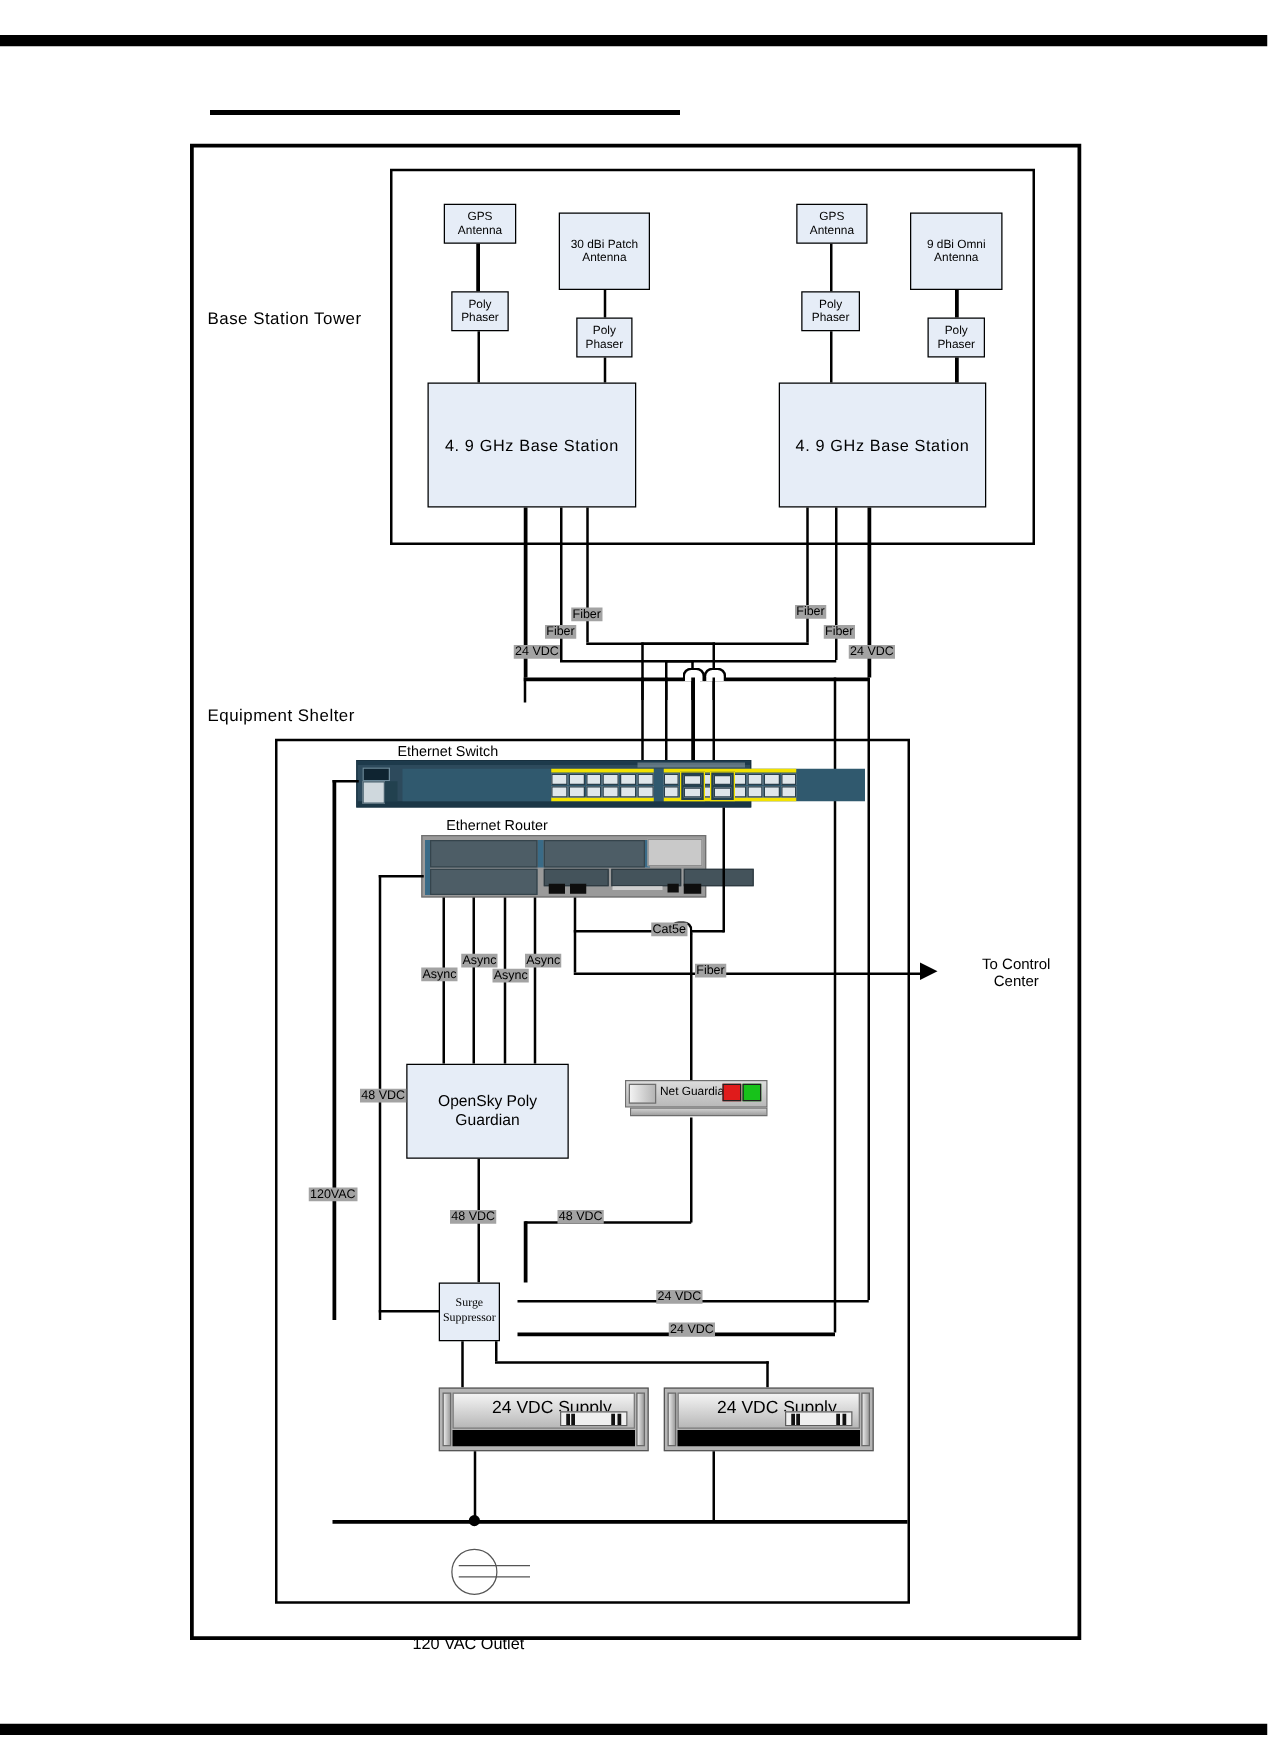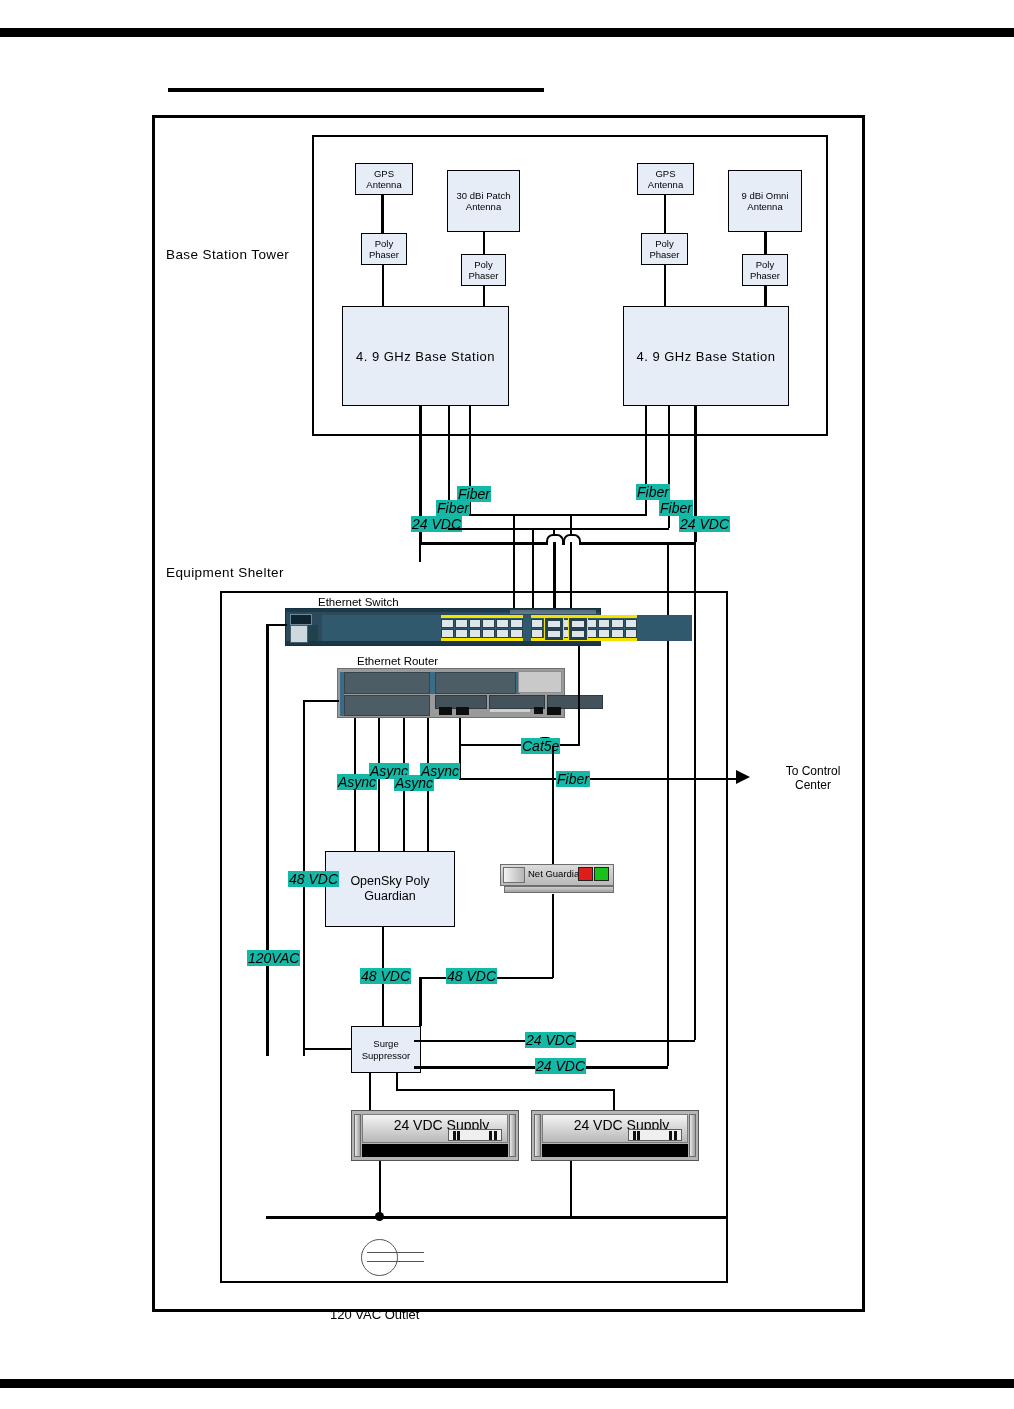--- a/index.html
+++ b/index.html
@@ -34,29 +34,29 @@
   #omni-b{left:728px;top:170px;width:74px;height:62px;}
   #pp-a1{left:361px;top:233px;width:46px;height:32px;}
   #pp-a2{left:461px;top:254px;width:45px;height:32px;}
   #pp-b1{left:641px;top:233px;width:47px;height:32px;}
   #pp-b2{left:742px;top:254px;width:46px;height:32px;}
   #bs-a{left:342px;top:306px;width:167px;height:100px;}
   #bs-b{left:623px;top:306px;width:166px;height:100px;}
 
   
   #opensky{left:325px;top:851px;width:130px;height:76px;}
-  #surge{left:351px;top:1026px;width:70px;height:47px;}
+  #surge{left:351px;top:1026px;width:49px;height:47px;font-family:Liberation Serif, serif;}
 
   .wire{position:absolute;background:#000;}
   .wire.h{height:2px;}
   .wire.v{width:2px;}
   .wire.t3{height:3px;}
   .wire.v3{width:3px;}
 
-  .wlabel{position:absolute;font-size:14px;white-space:nowrap;background:#14b8a6;padding:0 1px;font-style:italic;}
+  .wlabel{position:absolute;font-size:10px;white-space:nowrap;background:#a3a3a3;padding:0 1px;}
 
   
   #switch-cap{position:absolute;left:318px;top:596px;font-size:11.5px;}
   #switch{position:absolute;left:285px;top:608px;width:316px;height:38px;
           background:#2d4a5c;border:1px solid #17303f;box-sizing:border-box;}
   #switch .chassis-top{position:absolute;left:0;top:0;width:100%;height:3px;background:#1d3a4b;}
   #switch .chassis-bot{position:absolute;left:0;bottom:0;width:100%;height:4px;background:#1b3746;}
   #switch .logo{position:absolute;left:4px;top:5px;width:20px;height:9px;background:#0f2431;
                 border:1px solid #6d8a9a;}
   #switch .leds{position:absolute;left:4px;top:16px;width:16px;height:16px;background:#cfd8dd;

